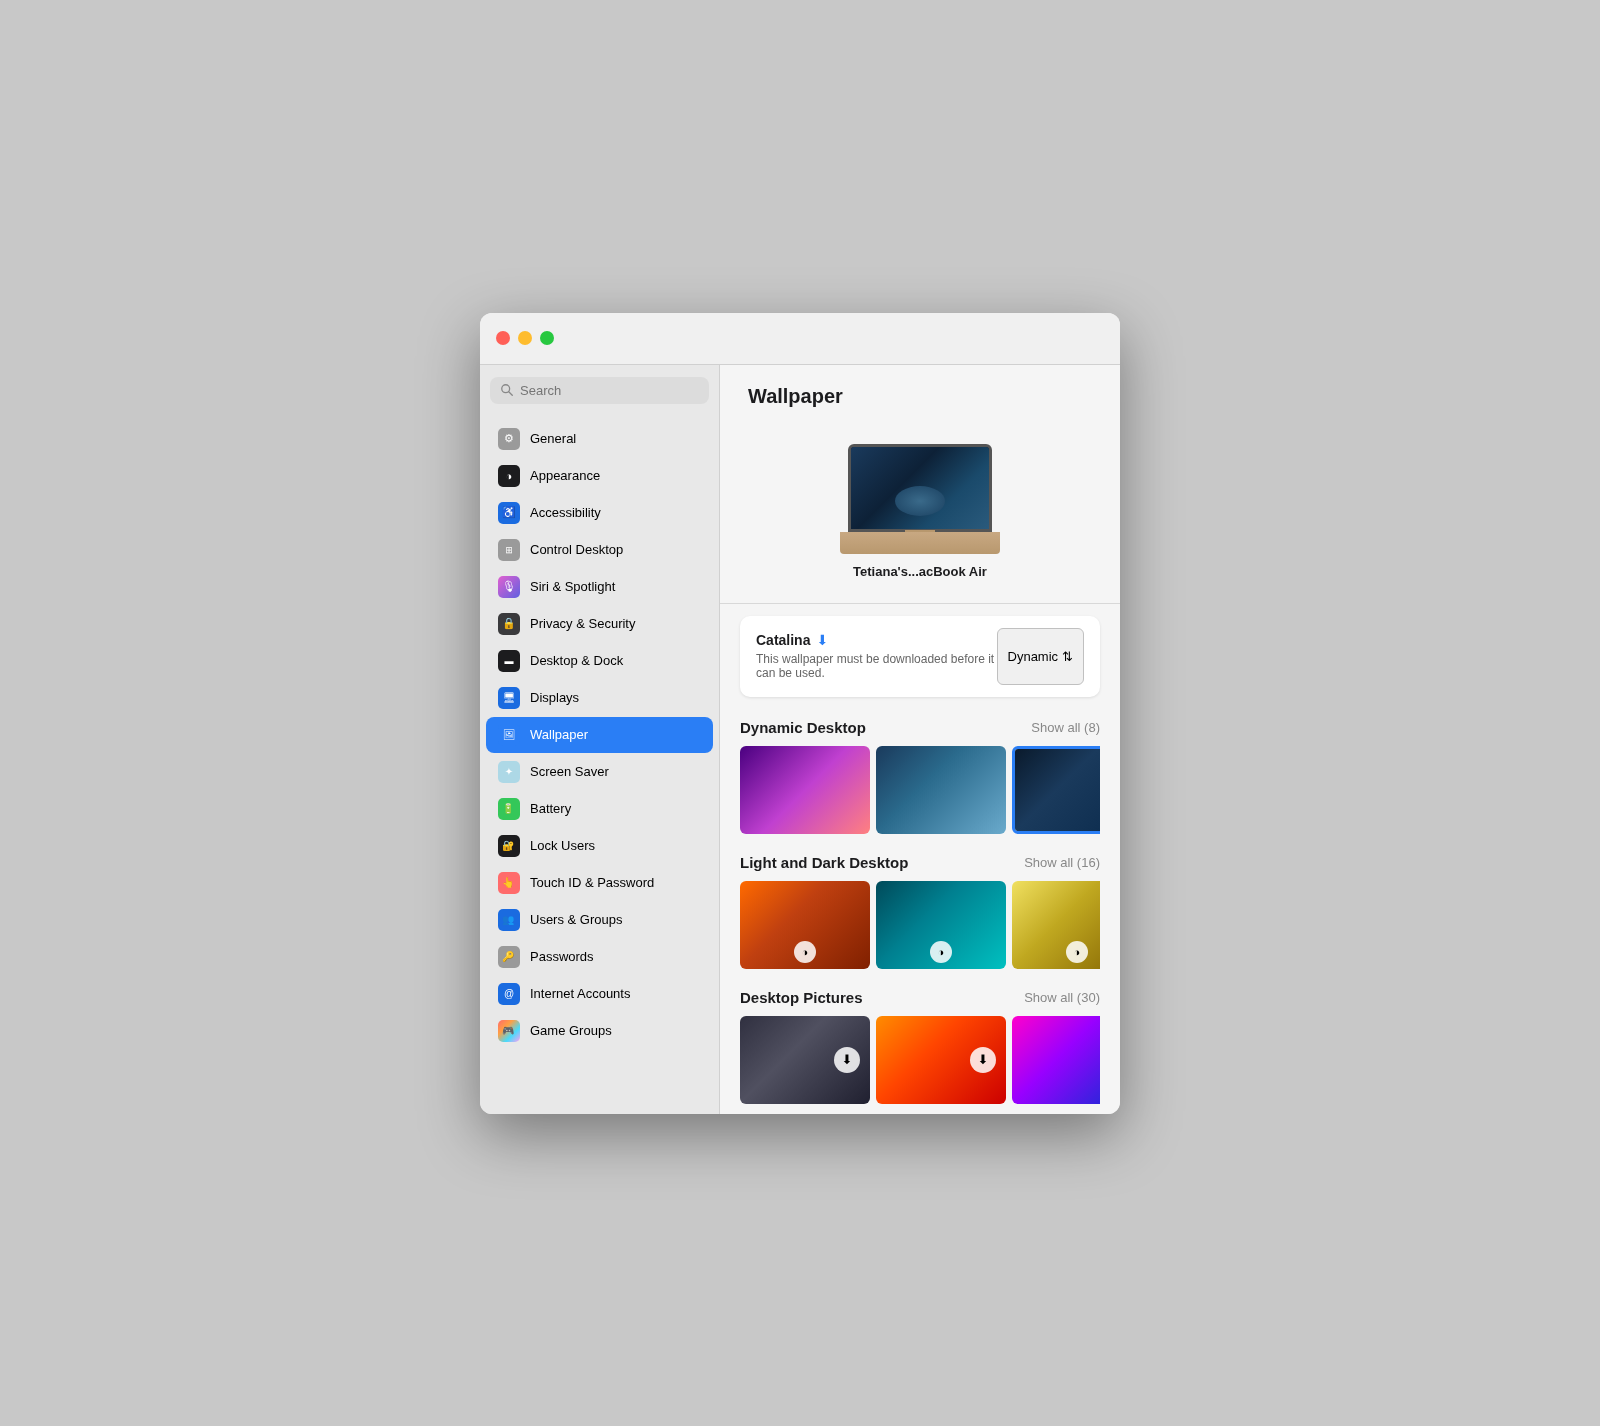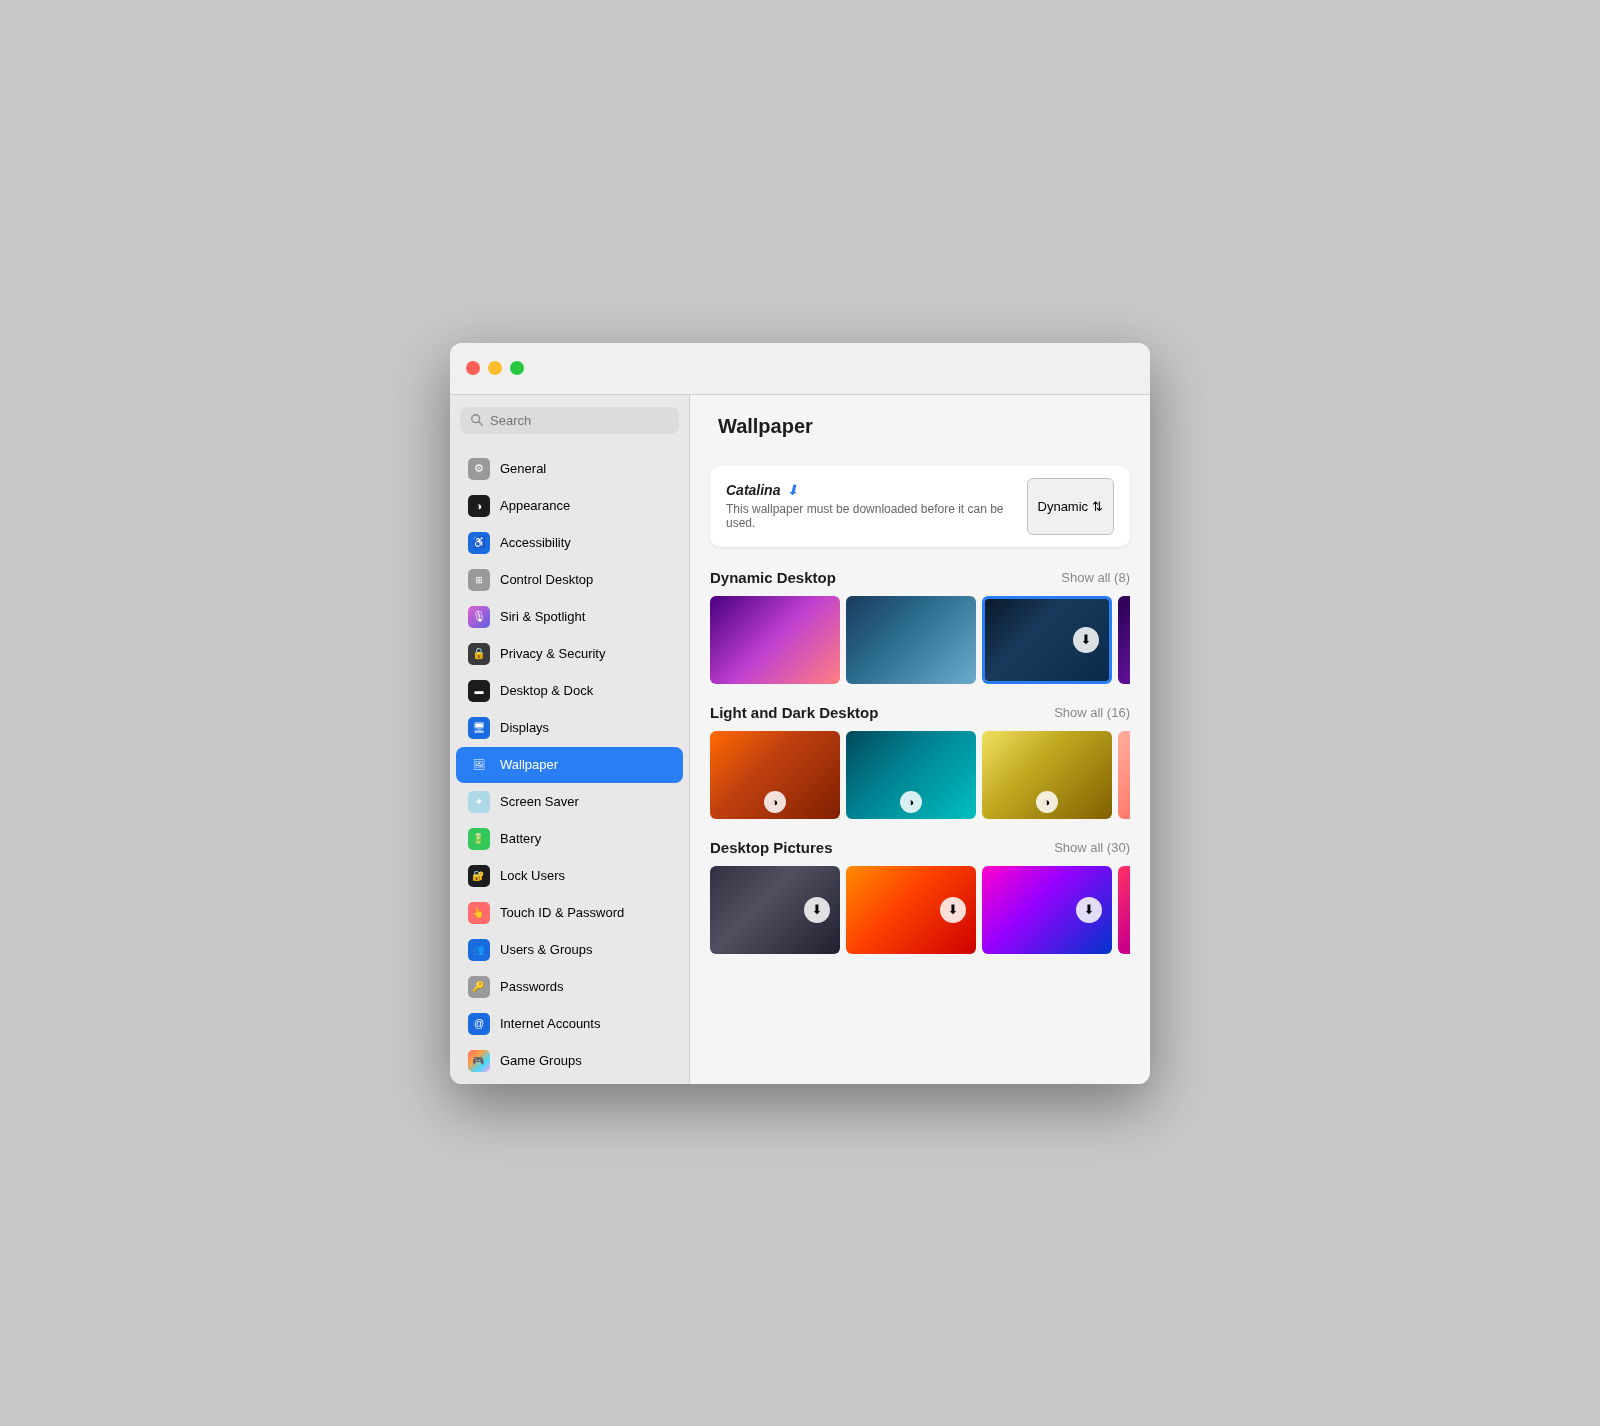--- a/index.html
+++ b/index.html
@@ -5,21 +5,21 @@
     * { box-sizing: border-box; margin: 0; padding: 0; }
     body {
       background: #c8c8c8;
       display: flex;
       justify-content: center;
       align-items: center;
       min-height: 100vh;
       font-family: -apple-system, BlinkMacSystemFont, "SF Pro Text", "Helvetica Neue", sans-serif;
     }
     .window {
-      width: 700px;
+      width: 640px;
       background: #f0f0f0;
       border-radius: 12px;
       box-shadow: 0 20px 60px rgba(0,0,0,0.4);
       overflow: hidden;
       display: flex;
       flex-direction: column;
     }
     .title-bar {
       height: 52px;
       background: #f0f0f0;
@@ -204,21 +204,20 @@
       display: flex;
       align-items: center;
       justify-content: space-between;
       box-shadow: 0 1px 3px rgba(0,0,0,0.1);
     }
     .wallpaper-info-left {}
     .wallpaper-name-row {
       display: flex;
       align-items: center;
       gap: 6px;
-      font-style: italic;
     }
     .wallpaper-name {
       font-size: 14px;
       font-weight: 600;
       color: #1c1c1e;
     }
     .download-icon-inline {
       color: #2a7ef5;
       font-size: 14px;
     }
@@ -452,20 +451,32 @@
         </div>
       </div>
     </div>
 
     <div class="main-content">
 
       <div class="page-header">
         <span class="page-title">Wallpaper</span>
       </div>
 
+      <div class="device-section">
+        <div class="macbook-container">
+          <div class="macbook-screen">
+            <div class="macbook-screen-inner">
+              <div class="macbook-island"></div>
+            </div>
+          </div>
+          <div class="macbook-notch"></div>
+          <div class="macbook-base"></div>
+        </div>
+        <div class="device-name">Tetiana's...acBook Air</div>
+      </div>
 
       <div class="wallpaper-info-section">
         <div class="wallpaper-info-left">
           <div class="wallpaper-name-row">
             <span class="wallpaper-name">Catalina</span>
             <span class="download-icon-inline">⬇</span>
           </div>
           <div class="wallpaper-desc">This wallpaper must be downloaded before it can be used.</div>
         </div>
         <div class="dynamic-selector">

